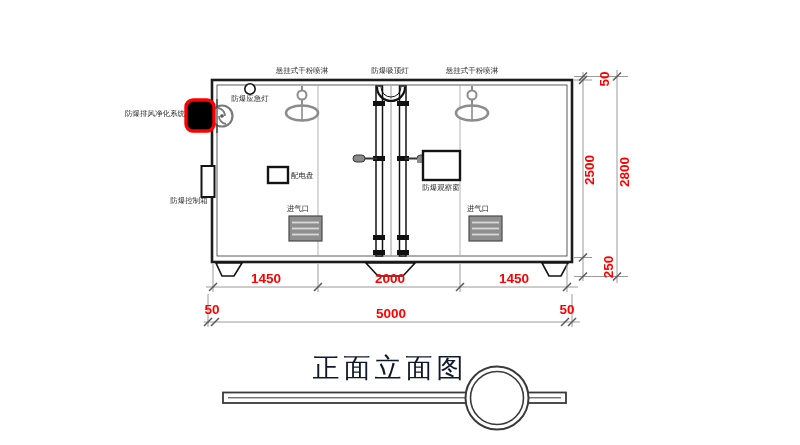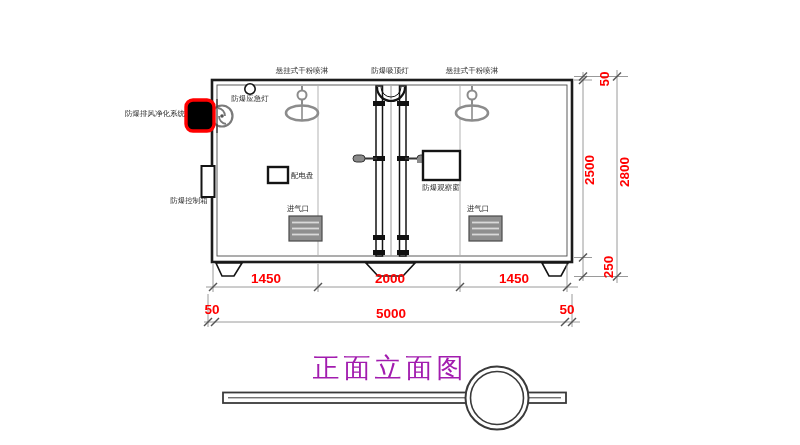--- a/index.html
+++ b/index.html
@@ -3,21 +3,21 @@
 <meta charset="utf-8">
 <style>
   html,body{margin:0;padding:0;background:#ffffff;}
   .stage{position:relative;width:800px;height:445px;background:#ffffff;overflow:hidden;
          font-family:"Liberation Sans","DejaVu Sans",sans-serif;}
   .stage svg{position:absolute;left:0;top:0;}
   svg text{font-family:"Liberation Sans","DejaVu Sans",sans-serif;}
   .lbl{font-size:7.5px;fill:#2b2b2b;}
   .dim{font-size:13.5px;font-weight:bold;fill:#ff0000;}
   .drawing-title{position:absolute;left:280px;top:350px;width:220px;text-align:center;
-      font-family:"Liberation Serif","DejaVu Serif",serif;font-size:27px;color:#a21caf;
+      font-family:"Liberation Serif","DejaVu Serif",serif;font-size:27px;color:#0f172a;
       letter-spacing:4px;white-space:nowrap;}
 </style>
 </head>
 <body>
 
 <div class="stage">
 <svg width="800" height="445" viewBox="0 0 800 445">
 
   <g>
     <rect x="212" y="80" width="360" height="182" fill="#ffffff" stroke="#1c1c1c" stroke-width="2.6"></rect>

